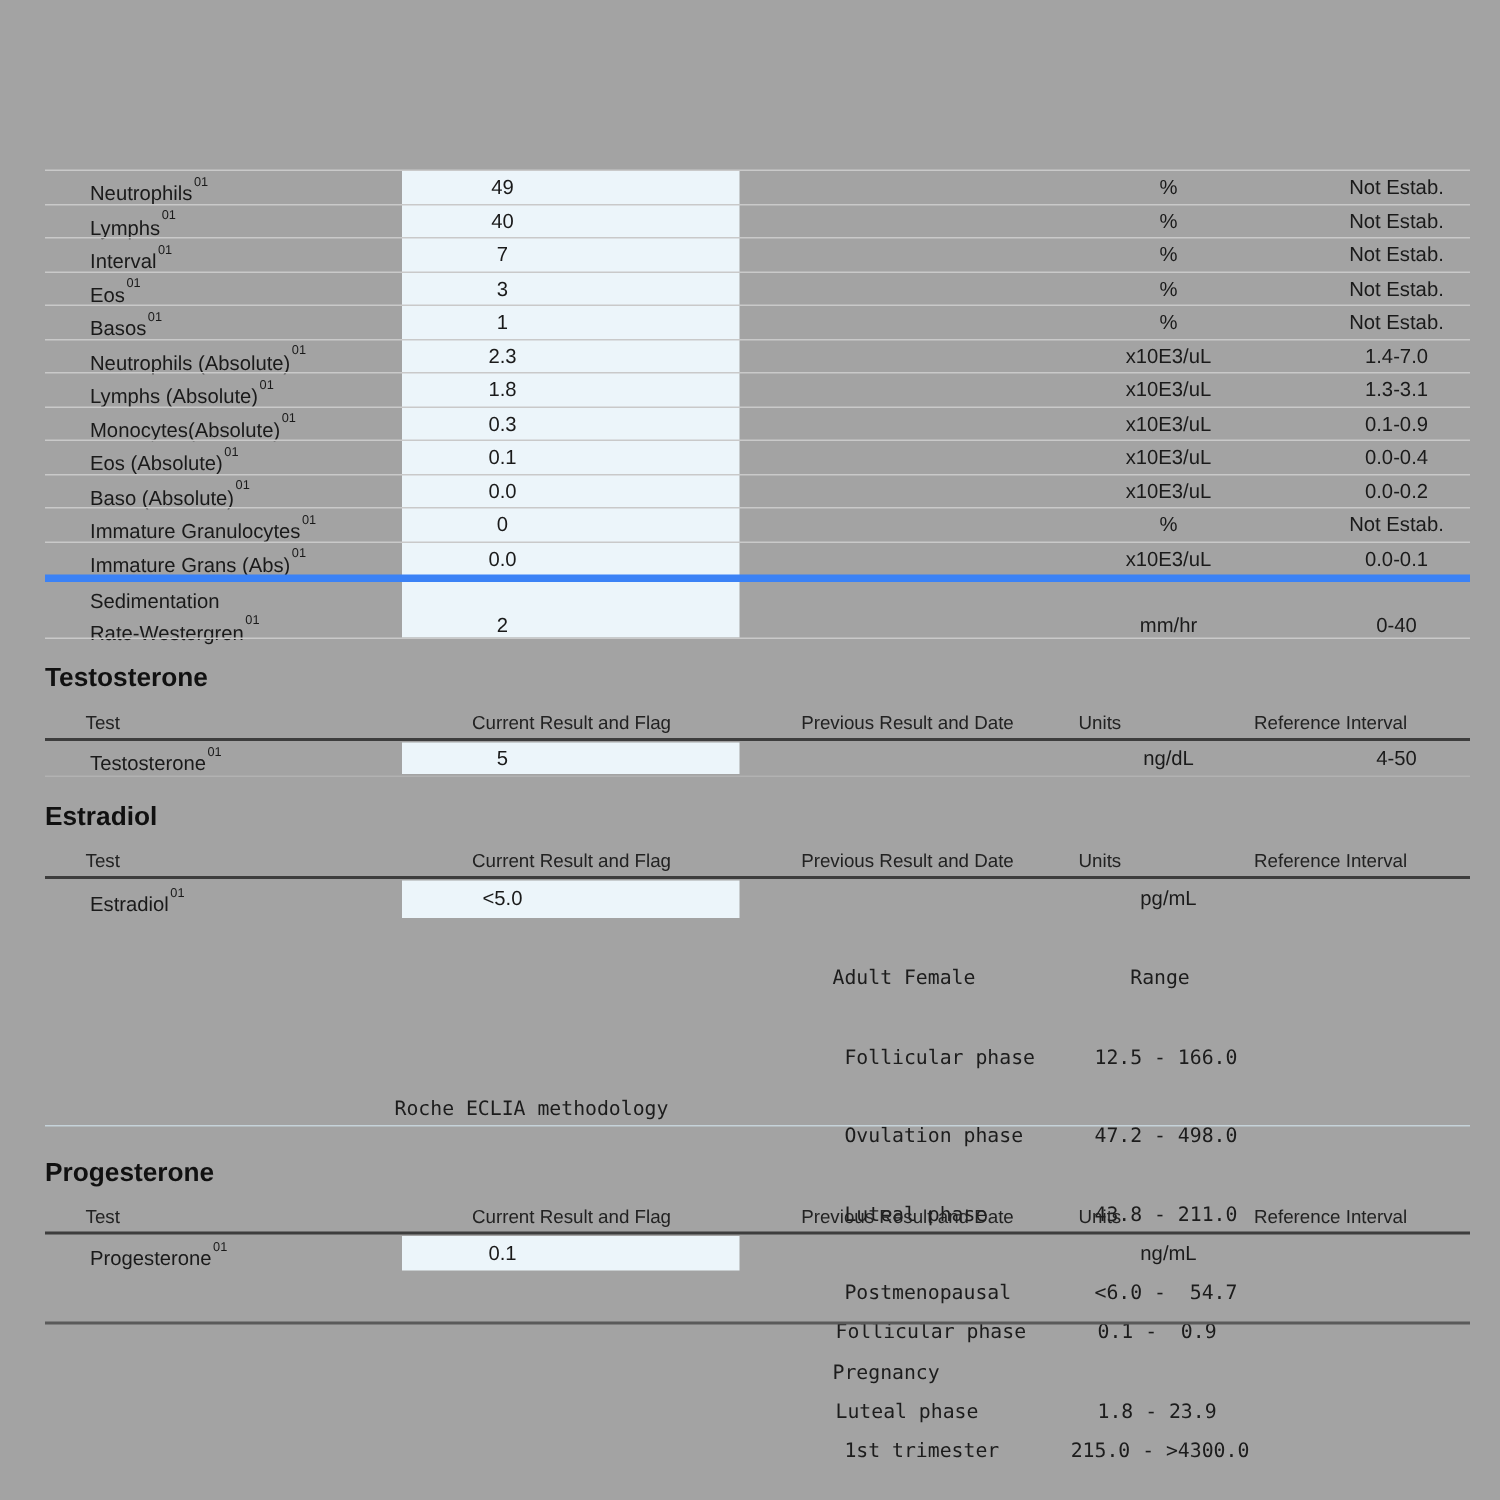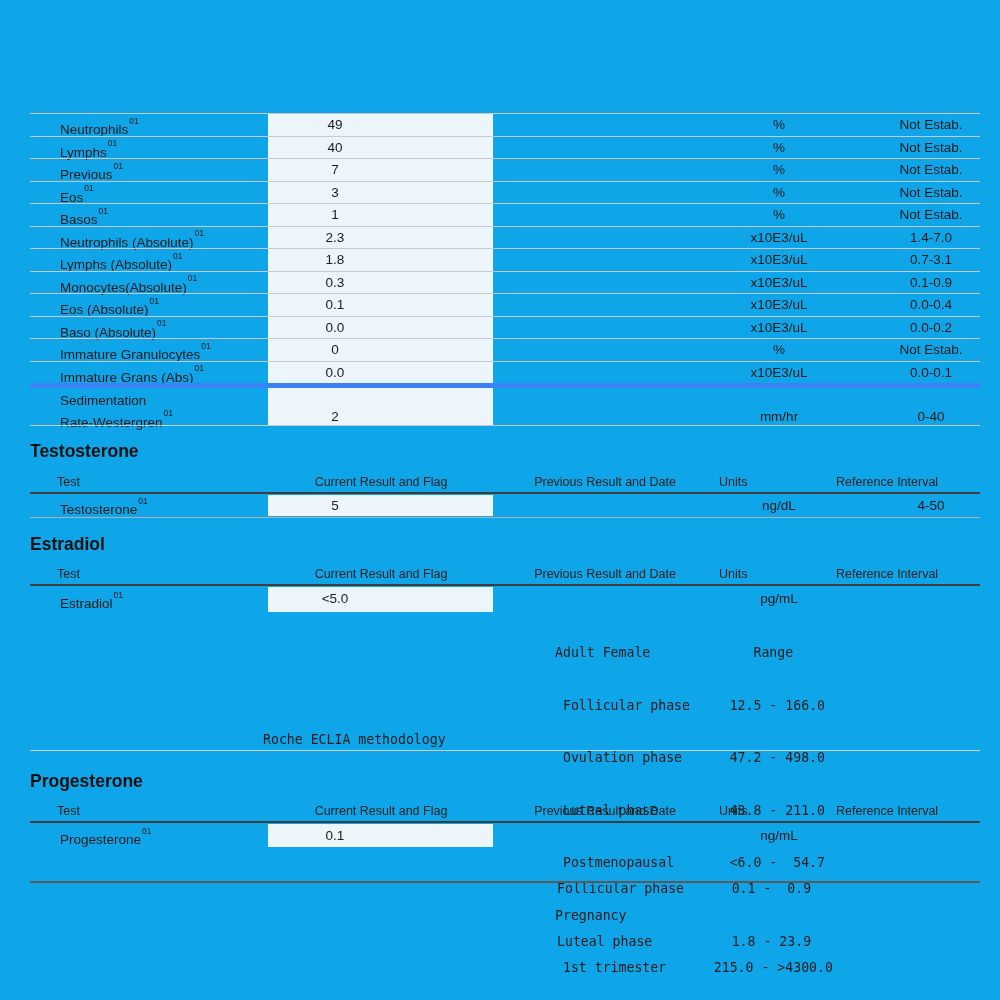--- a/index.html
+++ b/index.html
@@ -1,17 +1,17 @@
 <!DOCTYPE html>
 <html><head>
 <meta charset="utf-8">
 <style>
   html,body{margin:0;padding:0;background:#ffffff;}
   body{width:1000px;height:1000px;position:relative;font-family:"Liberation Sans",sans-serif;color:#1a1a1a;}
-  .page{position:absolute;inset:0;background:#0ea5e9;padding-left:20px;}
+  .page{position:absolute;inset:0;background:#a3a3a3;padding-left:20px;}
 
   
   .hl{position:absolute;left:268px;width:225px;background:#ecf5fa;z-index:0;}
 
   
   .trow{position:absolute;left:30px;width:950px;font-size:13.5px;z-index:1;}
   .cell{position:absolute;top:0;height:100%;white-space:nowrap;}
   .name{left:30px;}
   .res{left:240px;width:130px;text-align:center;}
   .unit{left:689px;width:120px;text-align:center;}
@@ -64,21 +64,21 @@
     <span class="cell unit">%</span>
     <span class="cell ref">Not Estab.</span>
   </div>
   <div class="trow cbc-row" style="top:135.5px;">
     <span class="cell name"><span>Lymphs</span><sup class="sup">01</sup></span>
     <span class="cell res">40</span>
     <span class="cell unit">%</span>
     <span class="cell ref">Not Estab.</span>
   </div>
   <div class="trow cbc-row" style="top:158px;">
-    <span class="cell name"><span>Previous</span><sup class="sup">01</sup></span>
+    <span class="cell name"><span>Interval</span><sup class="sup">01</sup></span>
     <span class="cell res">7</span>
     <span class="cell unit">%</span>
     <span class="cell ref">Not Estab.</span>
   </div>
   <div class="trow cbc-row" style="top:180.5px;">
     <span class="cell name"><span>Eos</span><sup class="sup">01</sup></span>
     <span class="cell res">3</span>
     <span class="cell unit">%</span>
     <span class="cell ref">Not Estab.</span>
   </div>
@@ -91,21 +91,21 @@
   <div class="trow cbc-row" style="top:225.5px;">
     <span class="cell name"><span>Neutrophils (Absolute)</span><sup class="sup">01</sup></span>
     <span class="cell res">2.3</span>
     <span class="cell unit">x10E3/uL</span>
     <span class="cell ref">1.4-7.0</span>
   </div>
   <div class="trow cbc-row" style="top:248px;">
     <span class="cell name"><span>Lymphs (Absolute)</span><sup class="sup">01</sup></span>
     <span class="cell res">1.8</span>
     <span class="cell unit">x10E3/uL</span>
-    <span class="cell ref">0.7-3.1</span>
+    <span class="cell ref">1.3-3.1</span>
   </div>
   <div class="trow cbc-row" style="top:270.5px;">
     <span class="cell name"><span>Monocytes(Absolute)</span><sup class="sup">01</sup></span>
     <span class="cell res">0.3</span>
     <span class="cell unit">x10E3/uL</span>
     <span class="cell ref">0.1-0.9</span>
   </div>
   <div class="trow cbc-row" style="top:293px;">
     <span class="cell name"><span>Eos (Absolute)</span><sup class="sup">01</sup></span>
     <span class="cell res">0.1</span>

